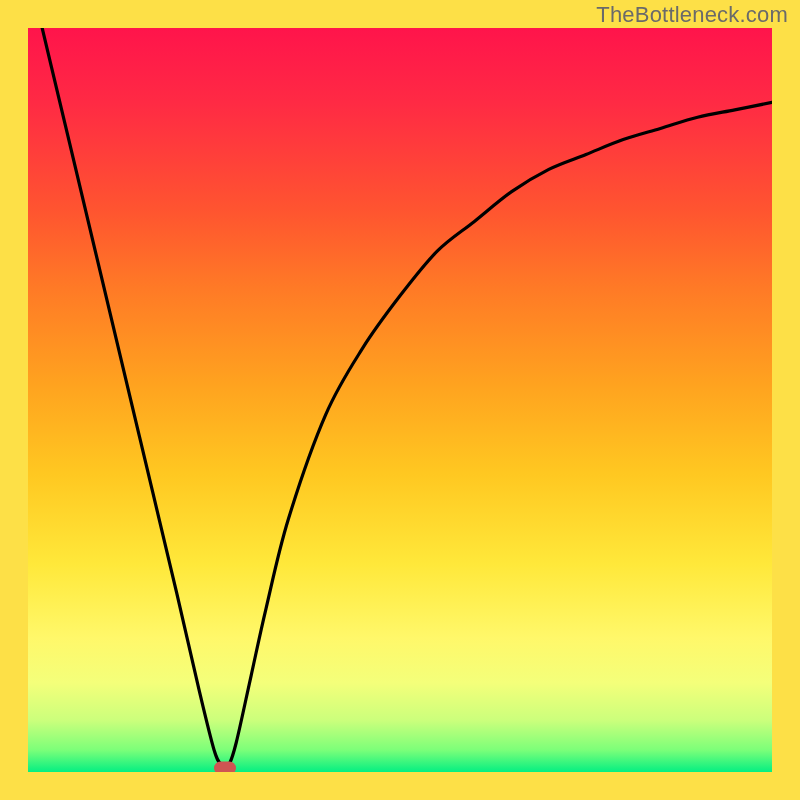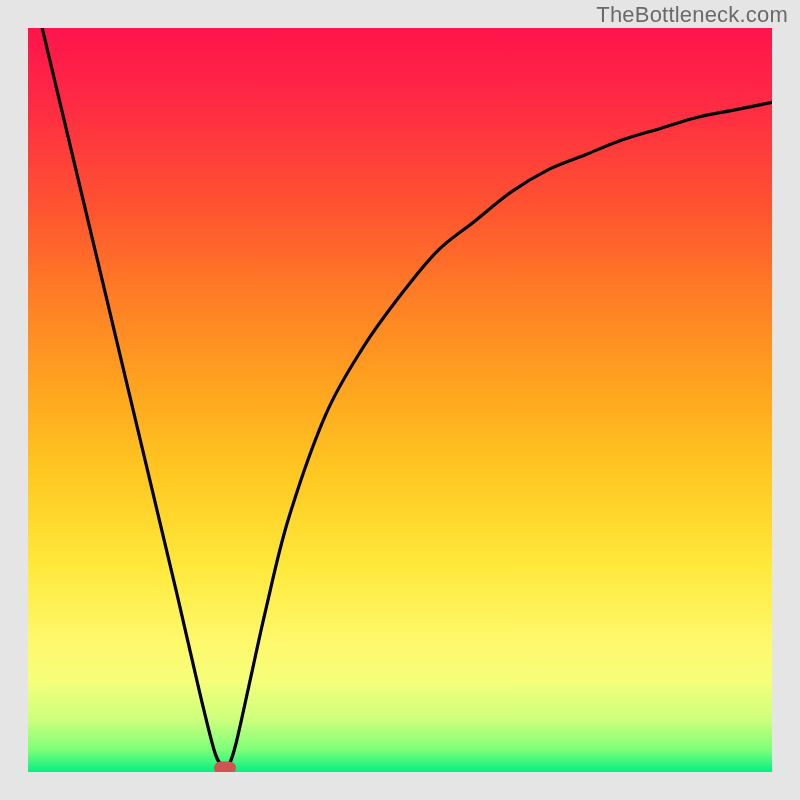--- a/index.html
+++ b/index.html
@@ -8,21 +8,21 @@
     width: 800px;
     height: 800px;
     background: #000;
     font-family: Arial, Helvetica, sans-serif;
     overflow: hidden;
   }
   .frame {
     position: relative;
     width: 800px;
     height: 800px;
-    background: #e5e5e5;
+    background: #fde047;
     text-align: center;
   }
   .watermark {
     position: absolute;
     top: 2px;
     right: 12px;
     color: #6a6a6a;
     font-size: 22px;
     font-weight: 500;
     letter-spacing: 0.2px;

